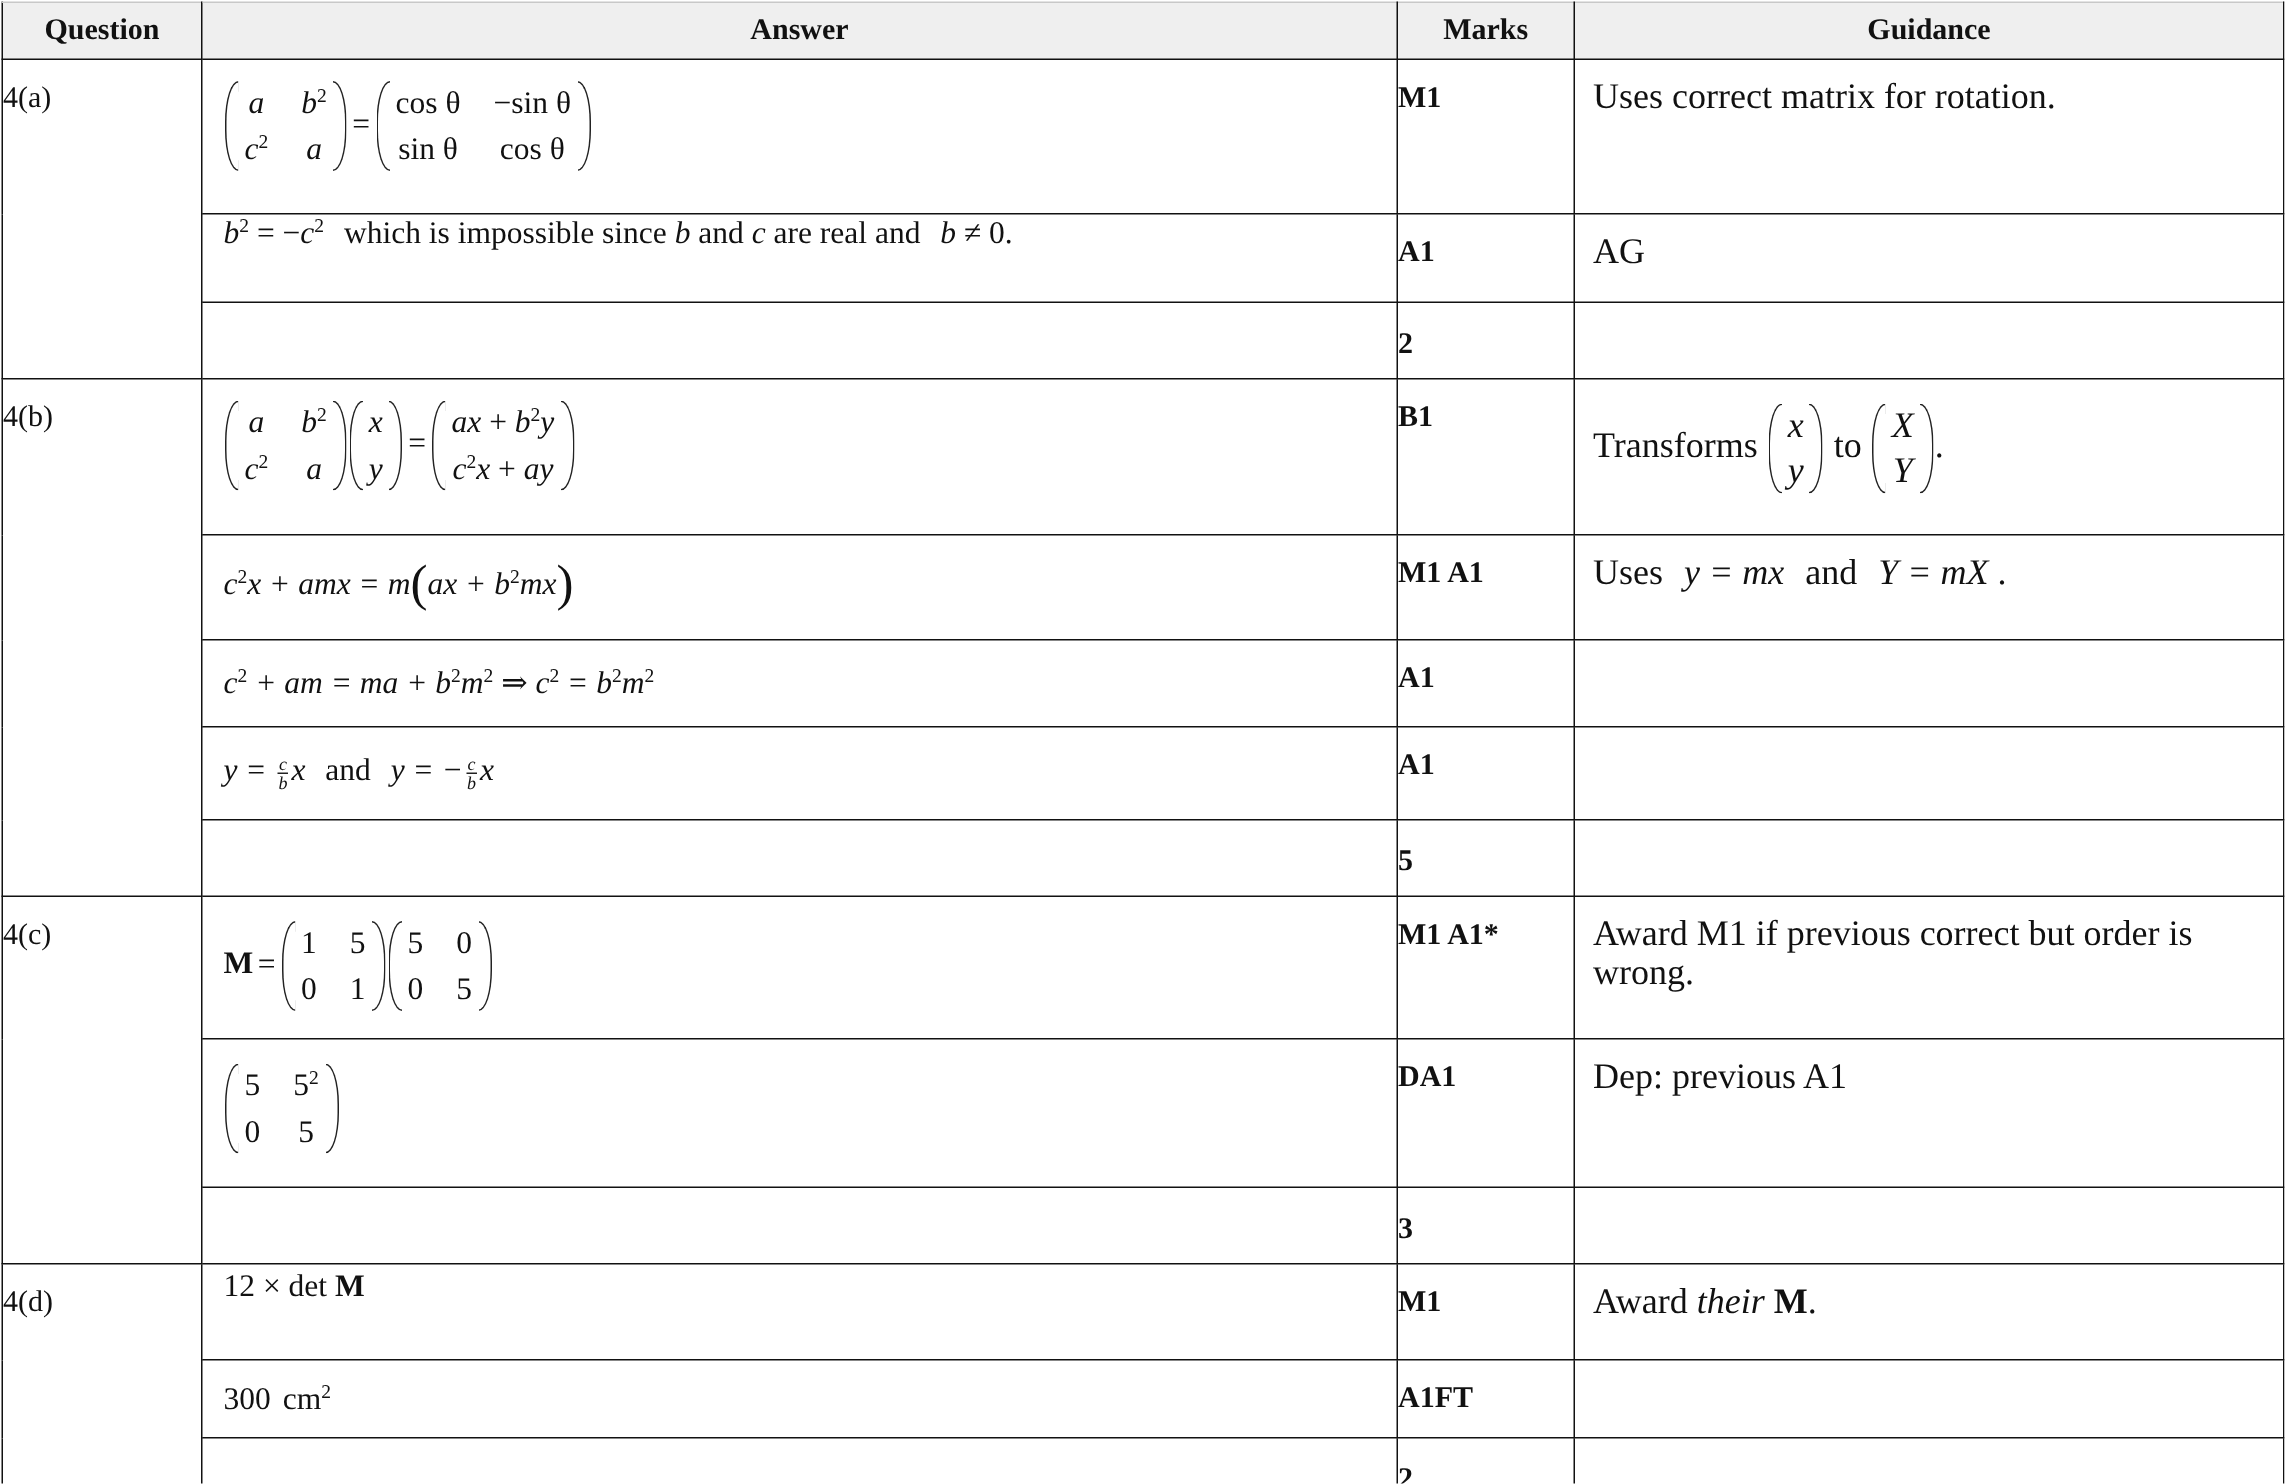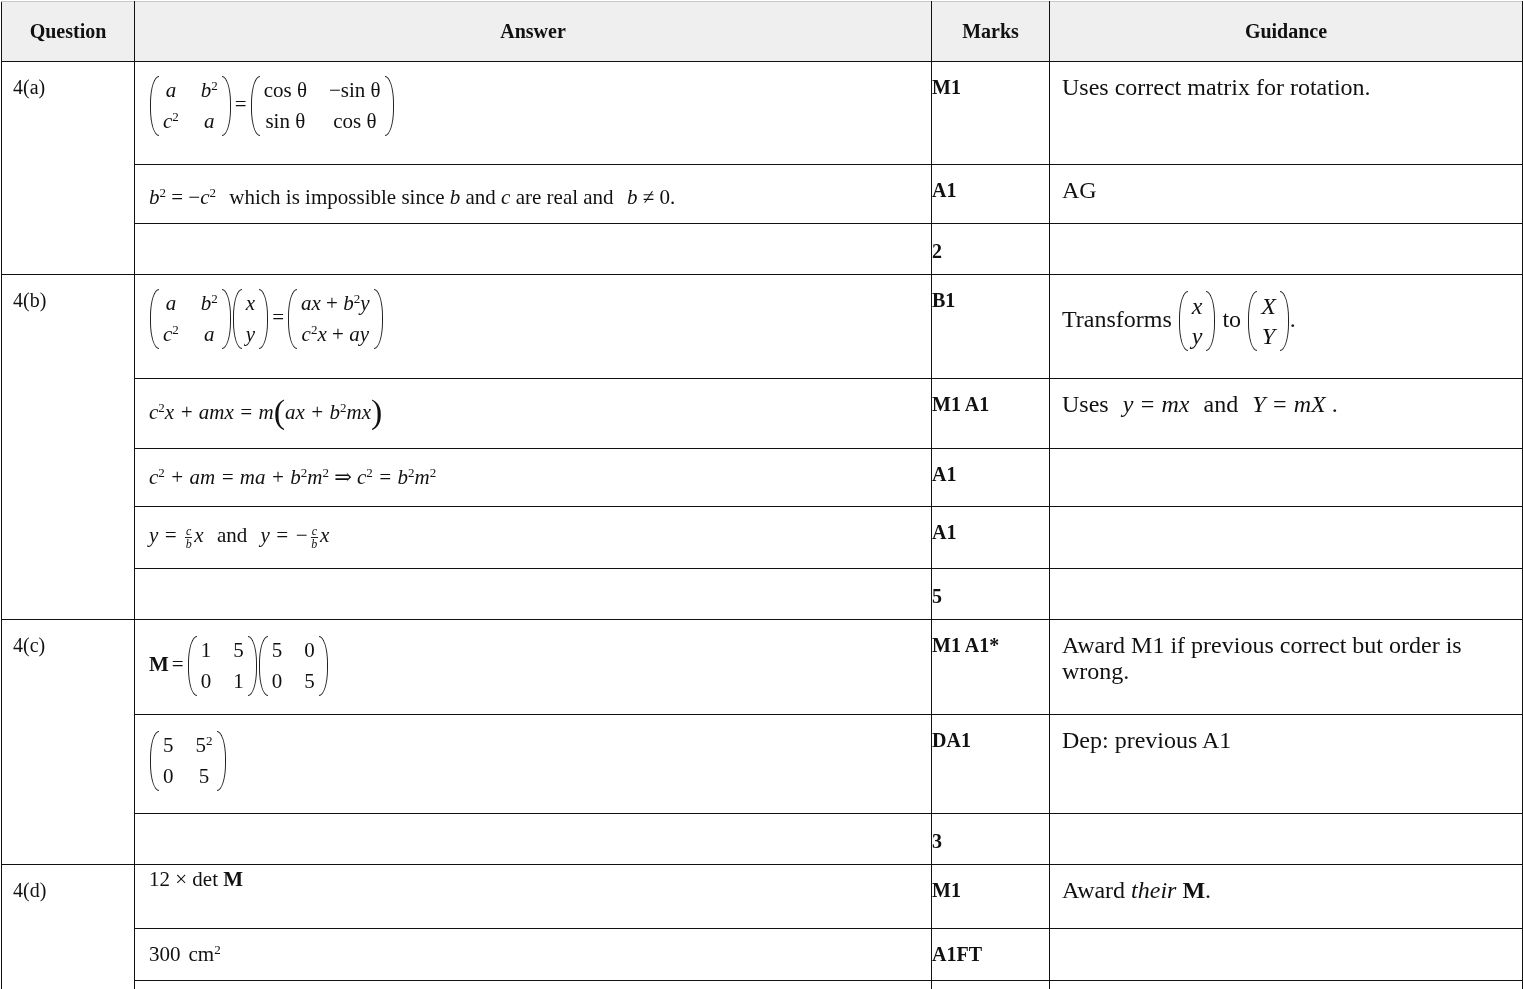--- a/index.html
+++ b/index.html
@@ -1,19 +1,19 @@
 <!DOCTYPE html>
 <html><head>
 <meta charset="utf-8">
 <style>
   html, body { margin: 0; padding: 0; background: #ffffff; }
   body { width: 1523px; height: 989px; overflow: hidden; position: relative;
          font-family: "Liberation Serif", "DejaVu Serif", serif; color: #111; }
   .tbl { position: absolute; left: 1px; top: 1px; width: 1521px; border-collapse: collapse; table-layout: fixed; }
-  .tbl td, .tbl th { border: 1.5px solid #111; padding: 11px; vertical-align: top; }
+  .tbl td, .tbl th { border: 1.5px solid #111; padding: 0; vertical-align: top; }
   .tbl th { background: #efefef; font-weight: bold; font-size: 20px; height: 37px; text-align: center; vertical-align: middle; border-top: 1.5px solid #c8c8c8; }
   col.c-q { width: 133px; } col.c-a { width: 797px; } col.c-m { width: 118px; } col.c-g { width: 473px; }
   td.q { text-align: left; font-size: 20px; padding-top: 14px; }
   td.a { font-size: 21px; padding: 0 14px; }
   td.m { font-weight: bold; font-size: 20px; padding: 14px 10px 0 0; }
   td.g { font-size: 24px; padding: 12px 12px 0 12px; line-height: 26px; }
   .mi { font-style: italic; }
   .bold { font-weight: bold; }
   sup { font-size: 0.62em; vertical-align: 0.55em; line-height: 0; font-style: normal; }
   .sp { display: inline-block; width: 8px; }
@@ -71,21 +71,21 @@
             <span>cos θ</span>
           </span>
           <span class="paren r"></span>
         </span>
       </td>
       <td class="m">M1</td>
       <td class="g">Uses correct matrix for rotation.</td>
     </tr>
 
     <tr style="height:59px">
-      <td class="a" style="padding-top:20px">
+      <td class="a" style="">
         <span class="mi">b</span><sup>2</sup><span> = −</span><span class="mi">c</span><sup>2</sup><span class="sp"></span>
         <span>which is impossible since</span>
         <span class="mi">b</span>
         <span>and</span>
         <span class="mi">c</span>
         <span>are real and</span><span class="sp"></span>
         <span class="mi">b</span><span> ≠ 0.</span>
       </td>
       <td class="m">A1</td>
       <td class="g">AG</td>

